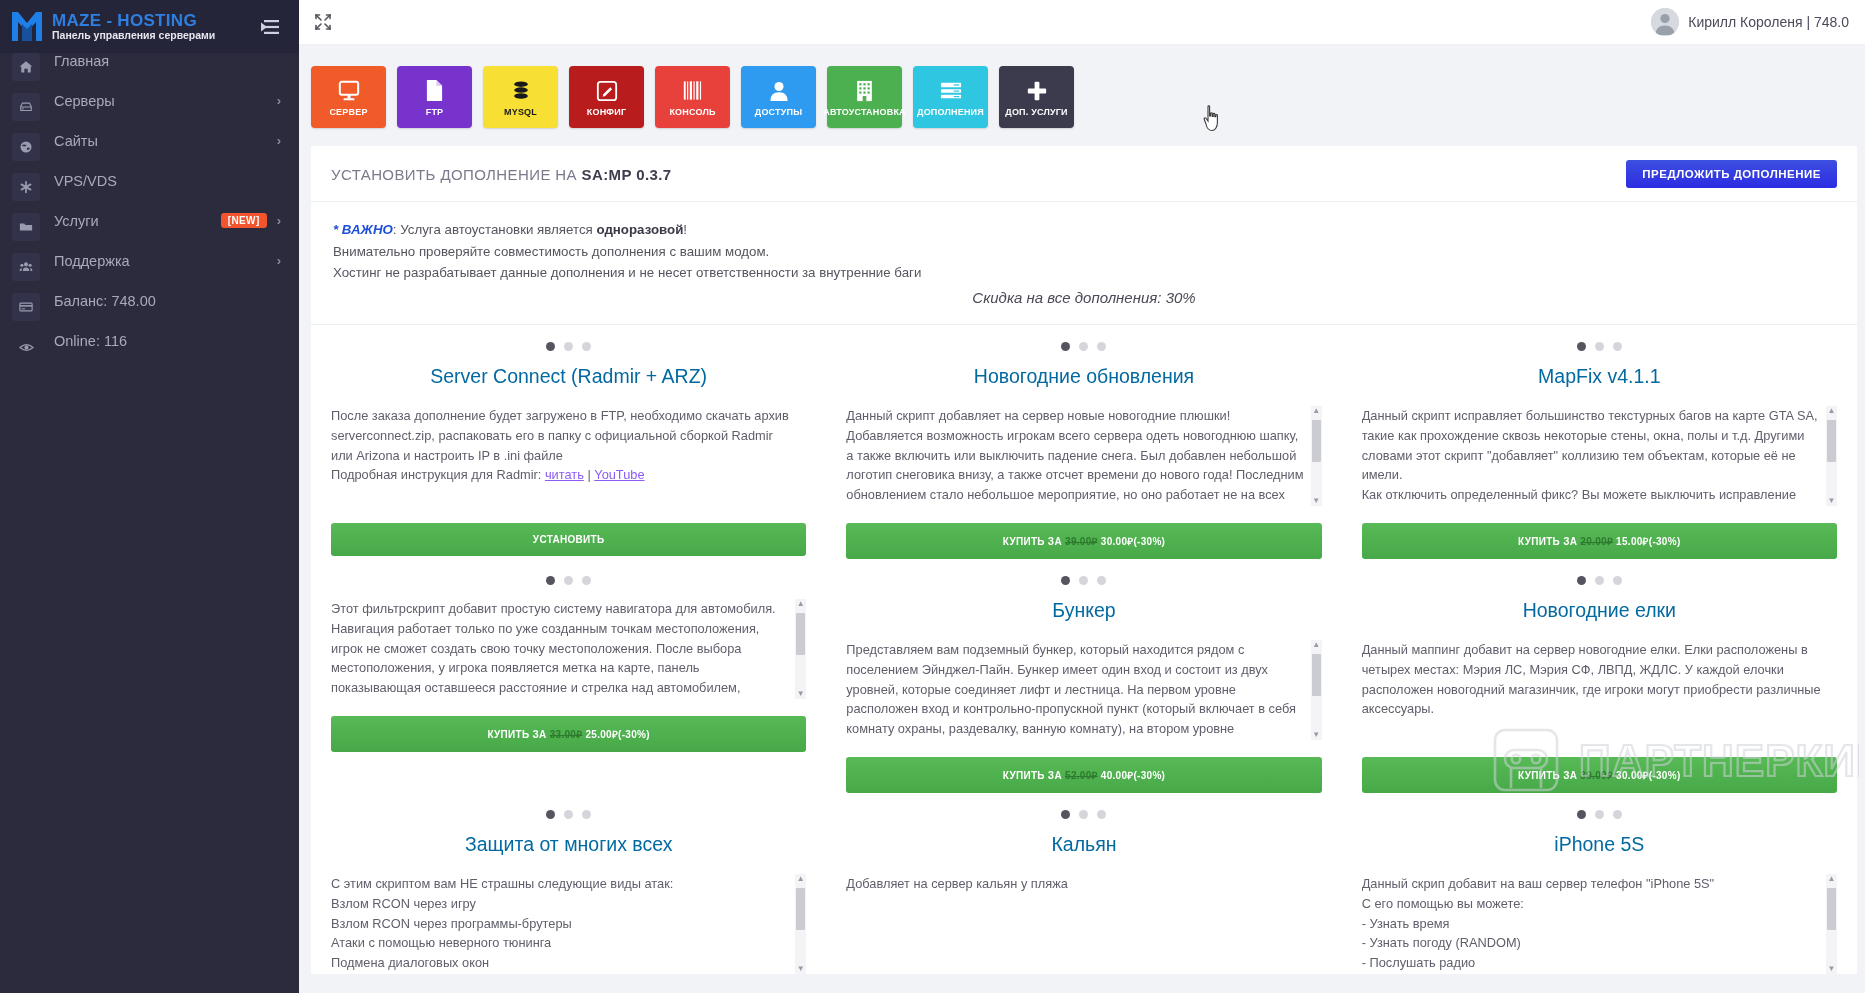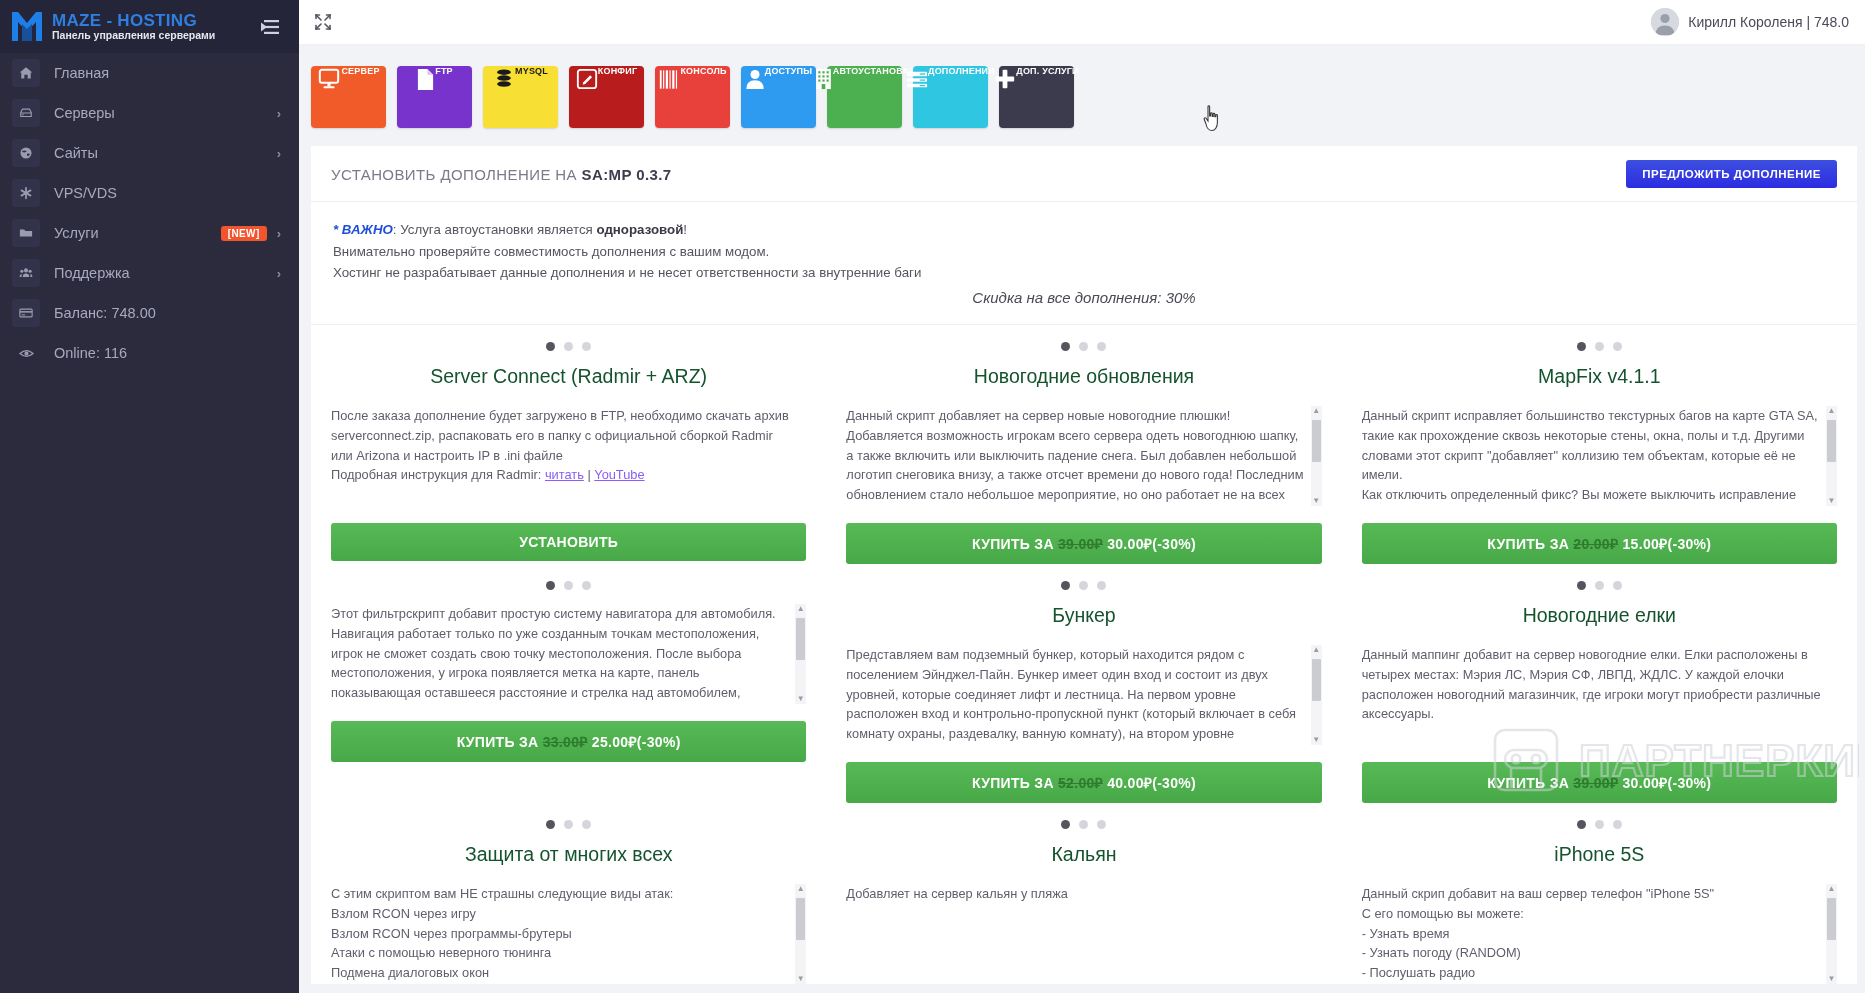--- a/index.html
+++ b/index.html
@@ -30,21 +30,21 @@
   #brand-title {
     color: #2f7fe0; font-size: 17px; font-weight: bold; letter-spacing: .3px;
   }
   #brand-sub { color: #e6e6ee; font-size: 10.5px; font-weight: bold; margin-top: 1px; }
   #collapse-btn {
     width: 26px; height: 22px; display: flex; align-items: center; justify-content: center;
     cursor: pointer; flex: 0 0 26px;
   }
 
   .nav-item {
-    display: flex; align-items: center;
+    display: flex; align-items: flex-start;
     height: 40px; padding: 0 18px 0 12px;
     cursor: pointer; position: relative;
   }
   .nav-ico {
     width: 28px; height: 28px; flex: 0 0 28px;
     background: #32324a; border-radius: 3px;
     display: flex; align-items: center; justify-content: center;
     margin-right: 14px;
   }
   .nav-ico.flat { background: transparent; }
@@ -74,21 +74,21 @@
   #user-name { font-size: 14px; color: #4a4a5a; white-space: nowrap; }
 
   
   #tiles {
     display: flex; gap: 11px;
     padding: 21px 0 18px 12px;
     background: #f2f3f7;
   }
   .tile {
     width: 75px; height: 62px; border-radius: 4px;
-    display: flex; flex-direction: row; justify-content: center;
+    display: flex; flex-direction: column; align-items: center; justify-content: center;
     cursor: pointer; box-shadow: 0 1px 2px rgba(0,0,0,.14);
     position: relative;
   }
   .tile .tile-ico { height: 26px; display: flex; align-items: center; justify-content: center; margin-bottom: 3px; }
   .tile .tile-lbl {
     color: #fff; font-size: 9px; font-weight: bold; letter-spacing: .2px;
     white-space: nowrap; text-align: center;
   }
 
   
@@ -118,21 +118,21 @@
   #grid { display: flex; flex-wrap: wrap; }
   .card {
     width: 33.3333%;
     padding: 17px 20px 0 20px;
     position: relative;
   }
   .dots { display: flex; gap: 9px; justify-content: center; margin-bottom: 14px; }
   .dot { width: 9px; height: 9px; border-radius: 50%; background: #d4d6dc; }
   .dot.on { background: #55555f; }
   .card-title {
-    text-align: center; font-size: 19.5px; color: #14532d;
+    text-align: center; font-size: 19.5px; color: #0369a1;
     margin-bottom: 18px; font-weight: normal;
   }
   .desc-wrap {
     position: relative; height: 100px;
     padding-right: 16px;
     overflow: hidden;
   }
   .desc {
     font-size: 12.8px; color: #5f5f6c; line-height: 1.56;
     white-space: pre-line;
@@ -144,21 +144,21 @@
     justify-content: space-between; cursor: pointer;
   }
   .sb-arrow { font-size: 8px; color: #9a9aa6; line-height: 1; padding: 1px 0; }
   .sb-thumb { position: absolute; top: 14px; width: 9px; height: 42px; background: #cbcbd2; border-radius: 1px; }
 
   .buy-btn {
     display: block; width: 100%;
     margin: 17px 0 0 0;
     background: linear-gradient(to bottom,#57ba56,#47a847);
     border: none; border-radius: 3px;
-    color: #fff; font-size: 14px; font-weight: bold; letter-spacing: .3px;
+    color: #fff; font-size: 10px; font-weight: bold; letter-spacing: .3px;
     padding: 11px 0; cursor: pointer; text-align: center;
   }
   .buy-btn s { color: #2e7a2e; }
 
   
   #watermark {
     position: absolute; left: 1190px; top: 720px;
     width: 370px; height: 80px;
     opacity: .55; pointer-events: none;
   }

